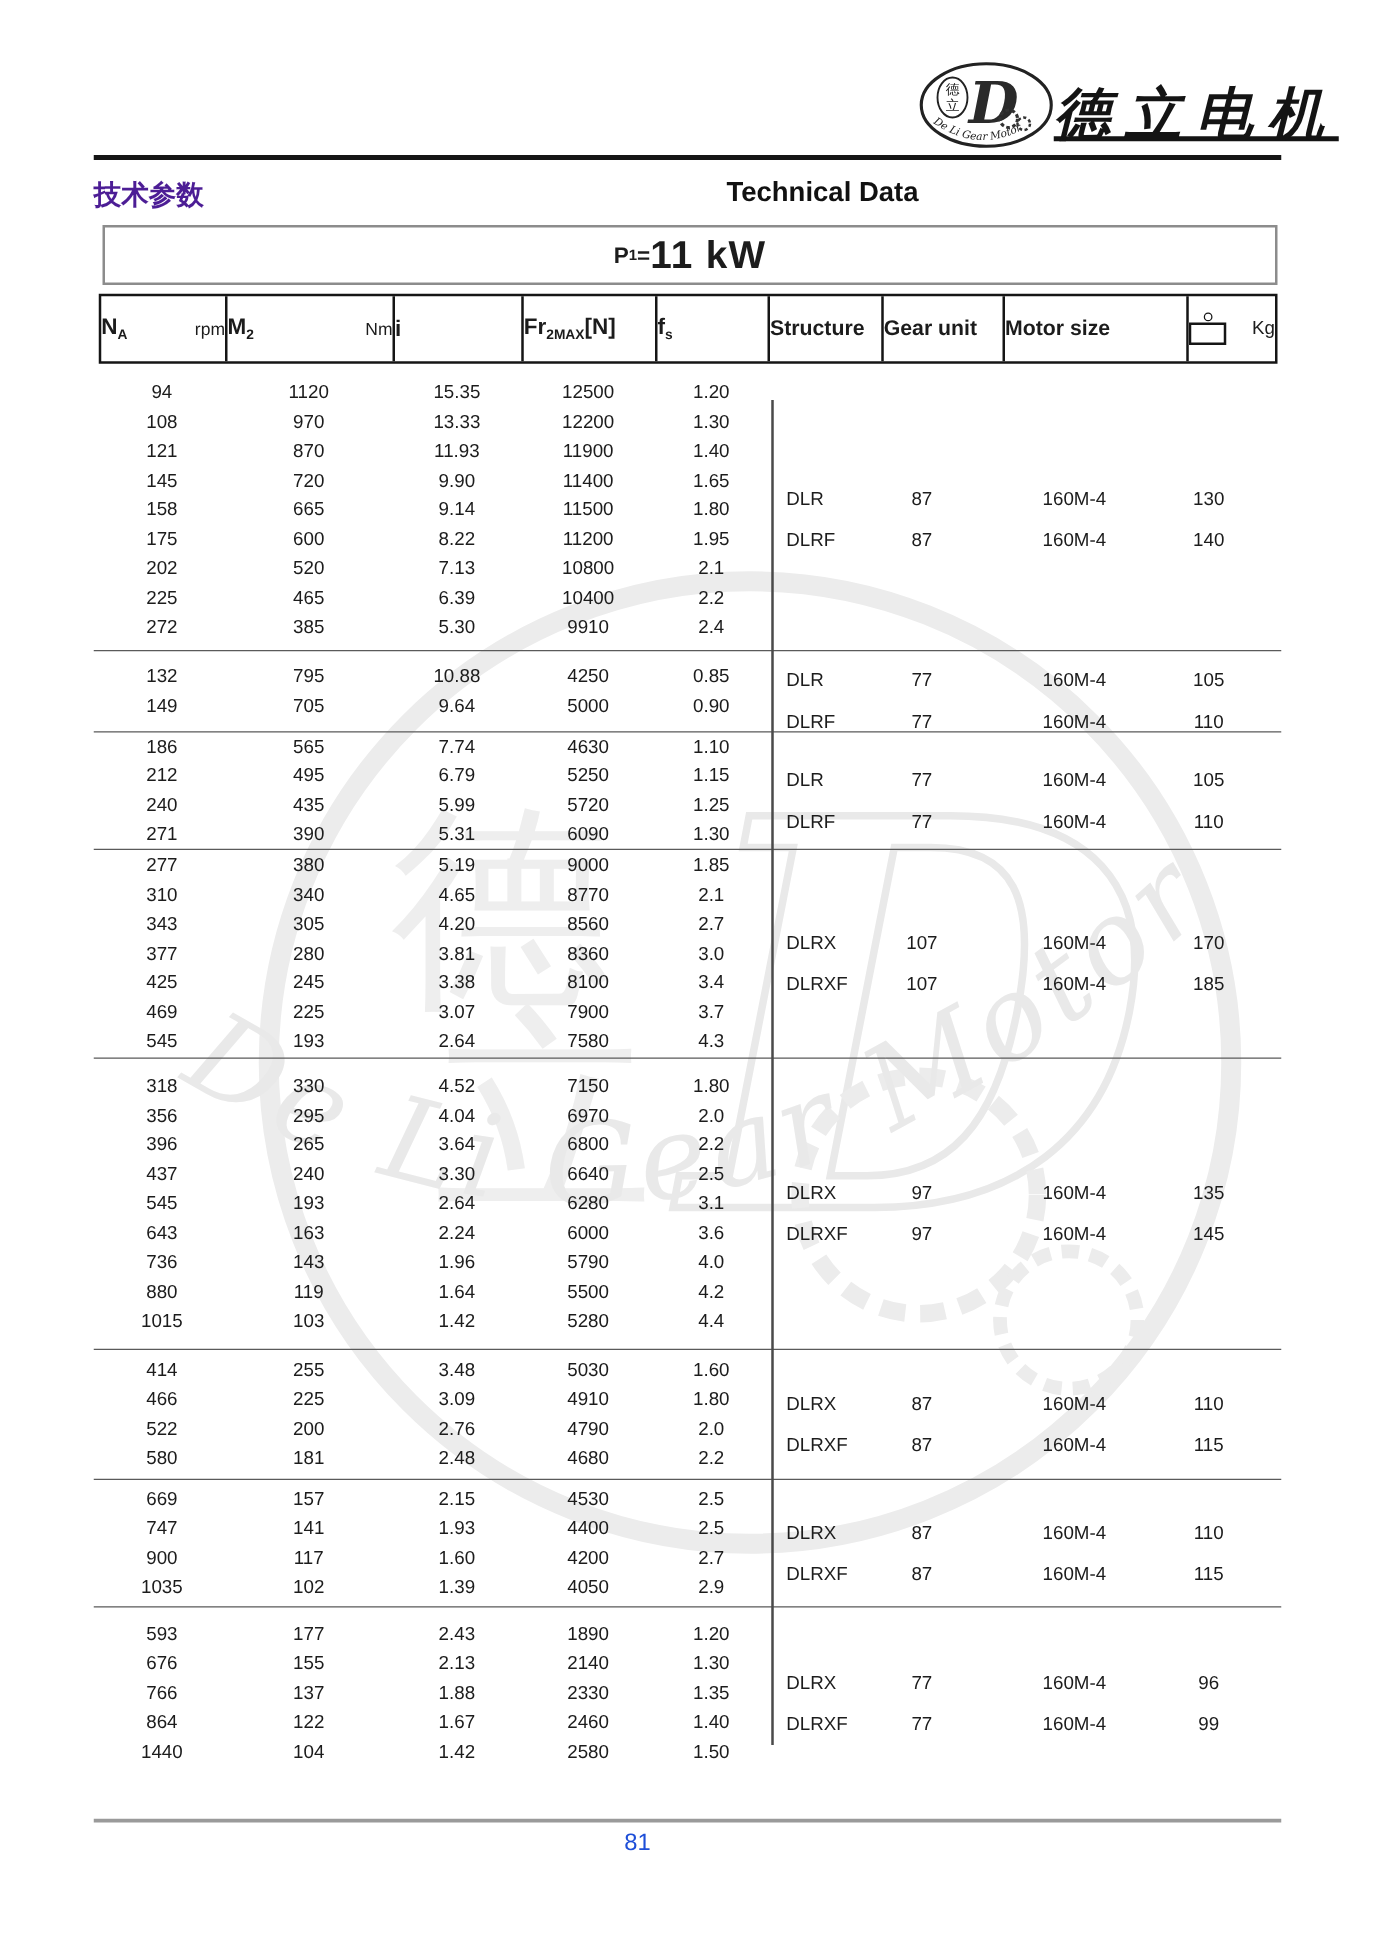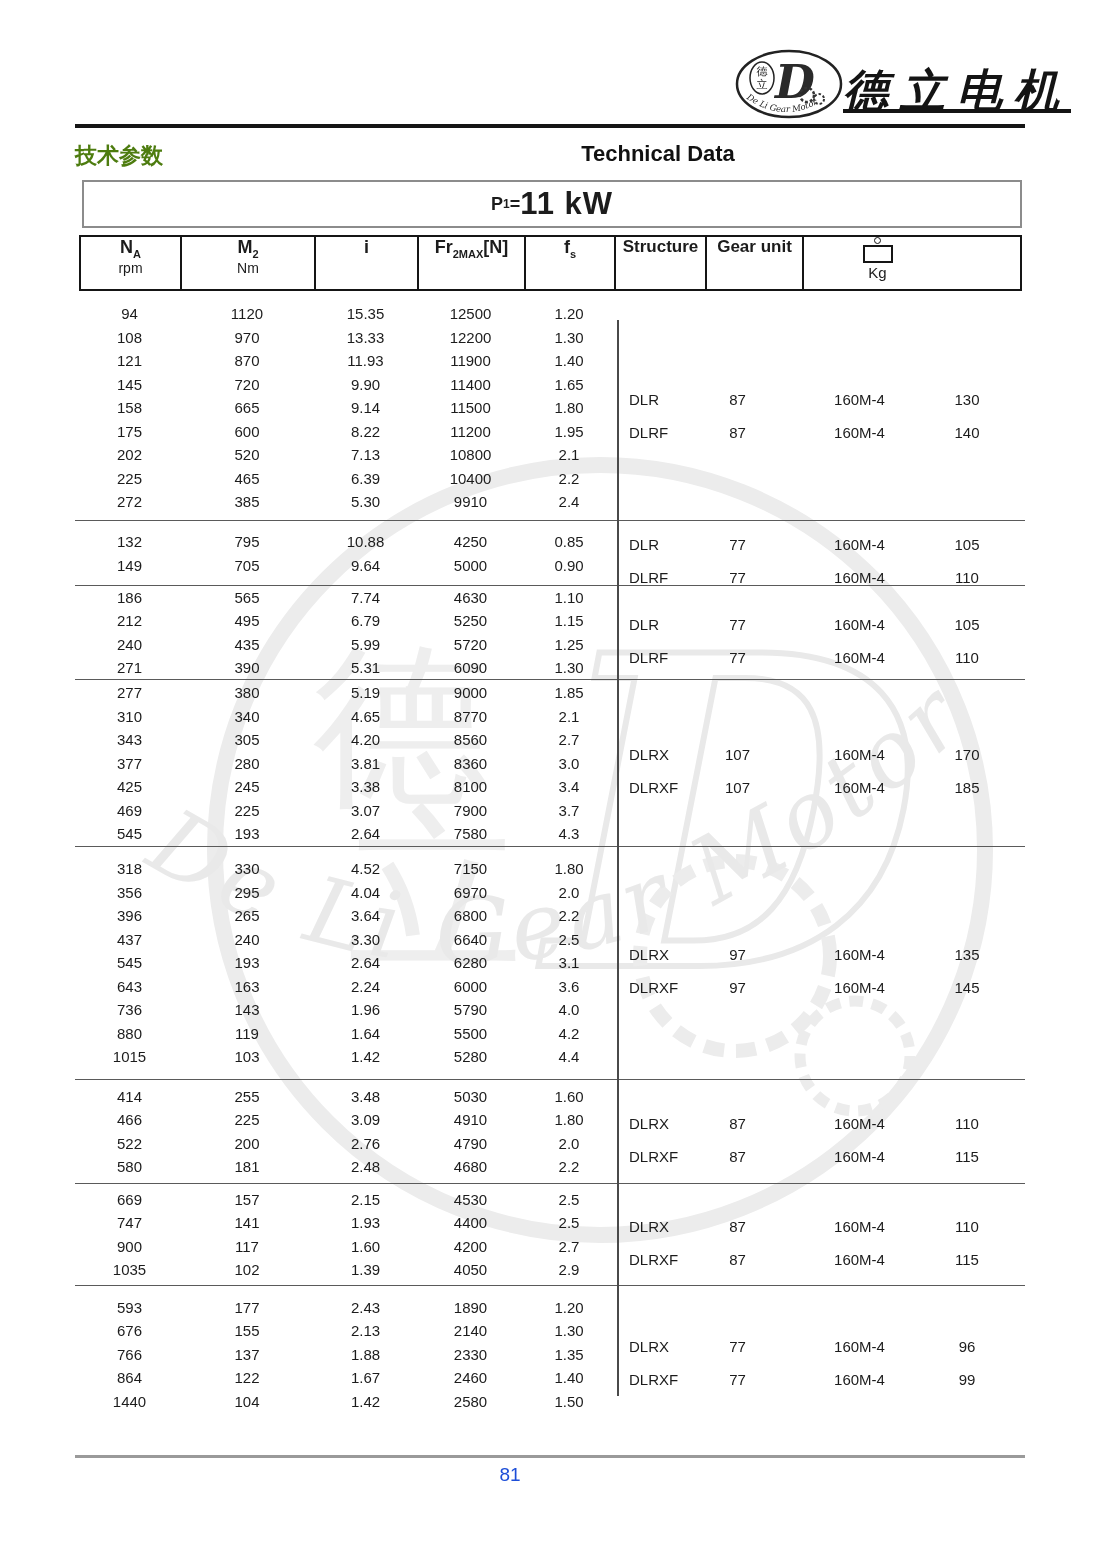--- a/index.html
+++ b/index.html
@@ -8,38 +8,38 @@
   .page { position:relative; width:1100px; height:1555px; background:#ffffff; overflow:hidden; }
 
   
   .emblem { position:absolute; left:733px; top:46px; width:116px; height:82px; }
   .brand-name { position:absolute; left:843px; top:56px; width:250px; height:70px;
                 font-family:"DejaVu Serif", serif; font-weight:bold; font-style:italic;
                 font-size:45px; letter-spacing:12px; color:#141414; line-height:70px;text-decoration:underline; }
   .top-rule { position:absolute; left:75px; top:124px; width:950px; height:4px; background:#151515; }
 
   
-  .sec-zh { position:absolute; left:75px; top:141px; font-size:22px; font-weight:bold; color:#4d7c0f; }
+  .sec-zh { position:absolute; left:75px; top:141px; font-size:22px; font-weight:bold; color:#4c1d95; }
   .sec-en { position:absolute; left:538px; top:141px; width:240px; text-align:center;
             font-size:22px; font-weight:bold; color:#111; }
 
   
   .power-box { position:absolute; left:82px; top:180px; width:940px; height:48px;
                border:2px solid #8c8c8c; display:flex; align-items:center; justify-content:center; }
   .power-box .p-sym { font-size:18px; font-weight:bold; }
   .power-box .p-sub { font-size:12px; font-weight:bold; vertical-align:-3px; }
   .power-box .p-eq  { font-size:18px; font-weight:bold; }
   .power-box .p-val { font-size:31px; font-weight:bold; letter-spacing:1px; }
 
   
   .thead { position:absolute; left:79px; top:235px; width:943px; height:56px;
            border:2px solid #151515; display:grid;
            grid-template-columns:101px 134px 103px 107px 90px 91px 97px 147px 1fr; }
-  .hcell { border-right:2px solid #151515; display:flex; flex-direction:column;
-           align-items:center; justify-content:flex-start; line-height:1.15; }
+  .hcell { border-right:2px solid #151515; display:flex; 
+           align-items:center; justify-content:space-between; line-height:1.15; }
   .hcell:last-child { border-right:none; }
   .hsym { font-size:18px; font-weight:bold; }
   .hsym sub { font-size:11px; font-weight:bold; }
   .hunit { font-size:14px; }
   .hlabel { font-size:17px; font-weight:bold; }
   .w-icon { display:flex; flex-direction:column; align-items:center; margin-bottom:1px; }
   .w-knob { width:7px; height:7px; border:1.5px solid #151515; border-radius:50%; background:#fff; }
   .w-body { width:30px; height:18px; border:2px solid #151515; background:#fff; margin-top:1px; }
   .kg-label { font-size:15px; }
 
@@ -113,20 +113,23 @@
       <div class="hsym"><span>Fr</span><sub>2MAX</sub><span>[N]</span></div>
     </div>
     <div class="hcell">
       <div class="hsym"><span>f</span><sub>s</sub></div>
     </div>
     <div class="hcell">
       <div class="hlabel">Structure</div>
     </div>
     <div class="hcell">
       <div class="hlabel">Gear unit</div>
+    </div>
+    <div class="hcell">
+      <div class="hlabel">Motor size</div>
     </div>
     <div class="hcell">
       <div class="w-icon">
         <span class="w-knob"></span>
         <span class="w-body"></span>
       </div>
       <div class="kg-label">Kg</div>
     </div>
   </div>
 

